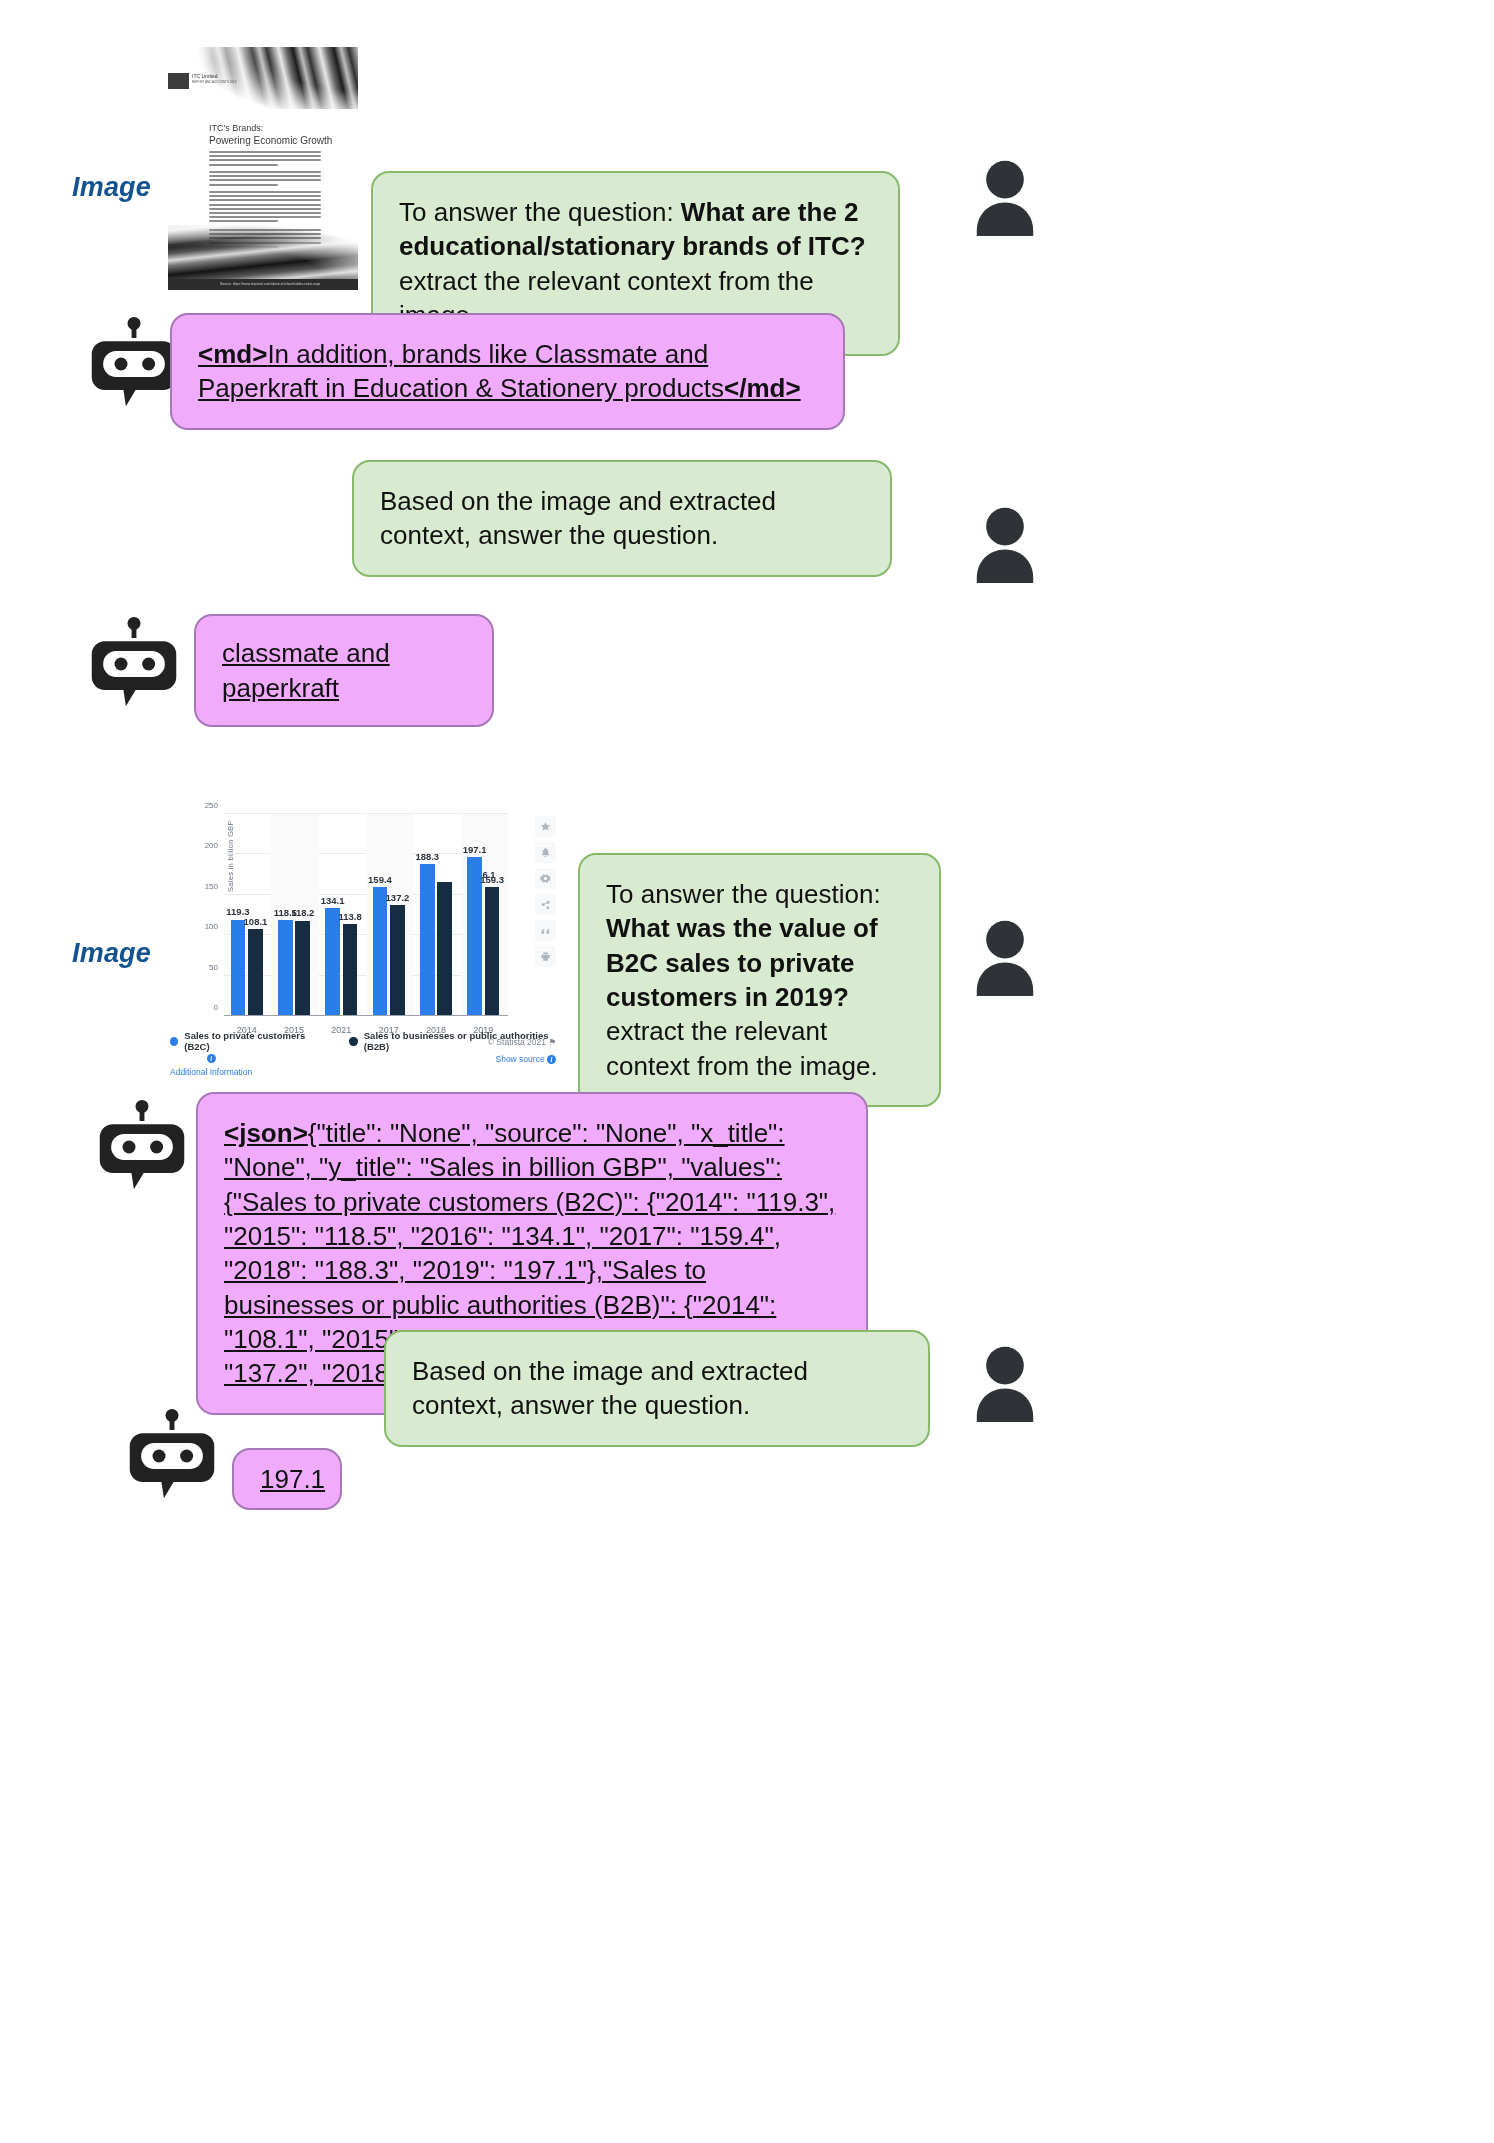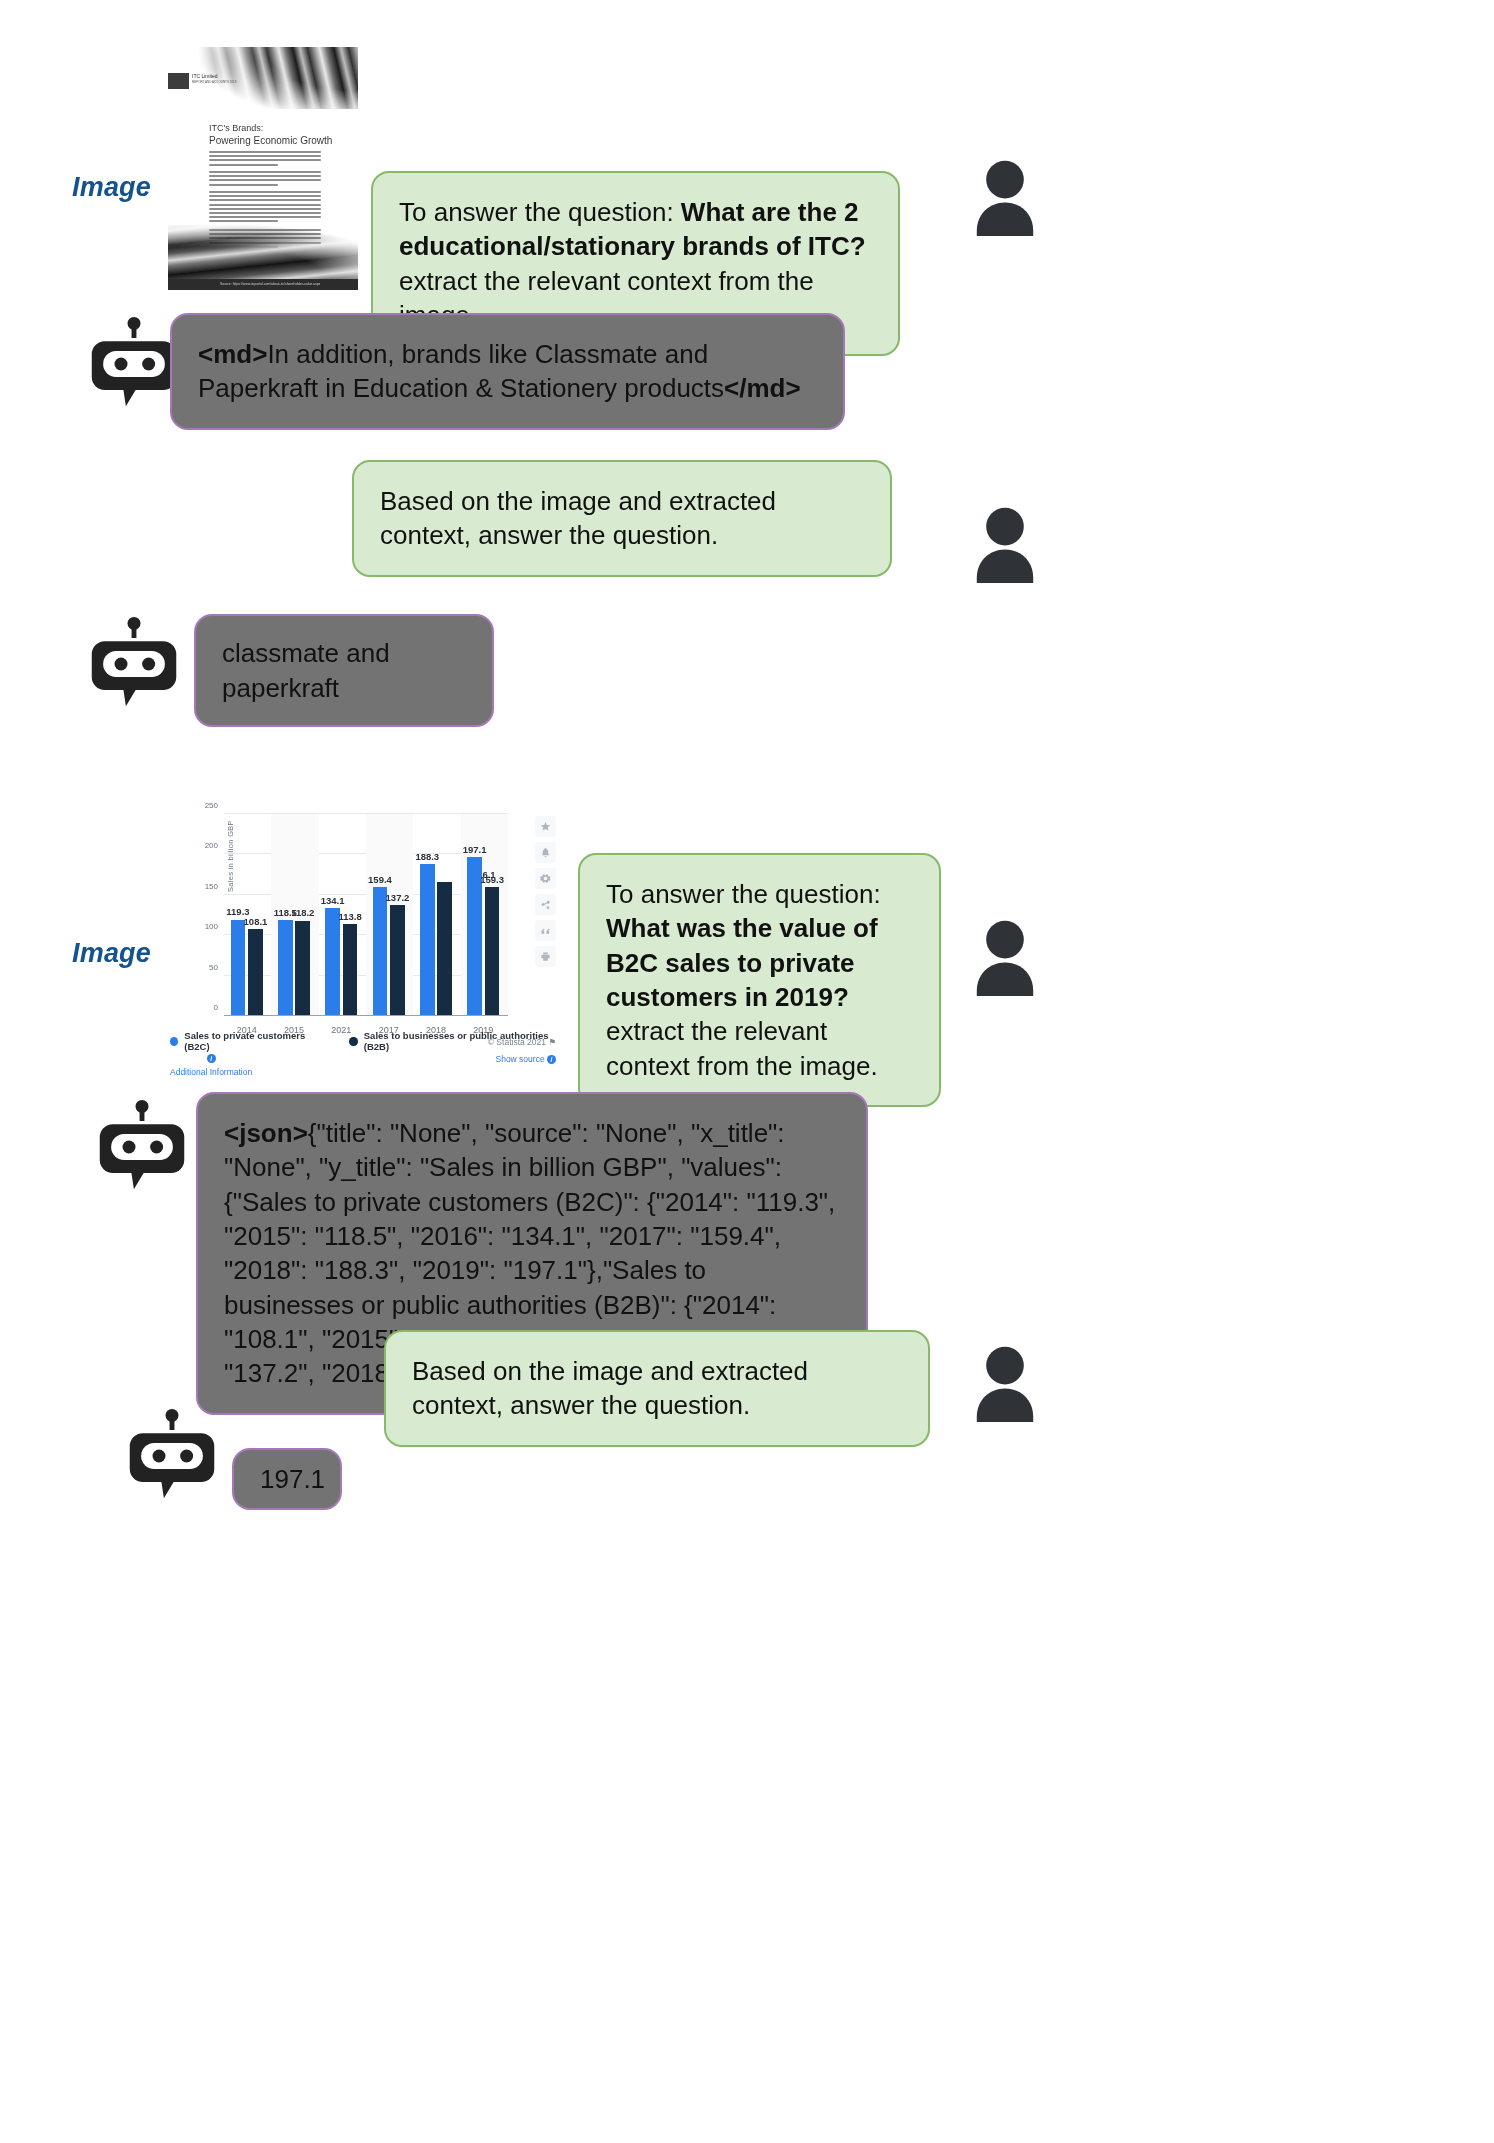--- a/index.html
+++ b/index.html
@@ -6,21 +6,21 @@
   body{width:1494px;height:2143px;position:relative;font-family:"Liberation Sans",sans-serif;color:#111;}
   .page{position:relative;width:1494px;height:2143px;overflow:hidden;background:#fff;}
 
   
   .img-label{position:absolute;font-family:"Liberation Sans",sans-serif;font-style:italic;font-weight:bold;
     font-size:27px;color:#14538f;letter-spacing:.2px;}
 
   .bubble{position:absolute;box-sizing:border-box;border-radius:18px;padding:22px 26px;
     font-size:26px;line-height:1.32;}
   .bubble.user{background:#d8ead0;border:2px solid #86b96a;color:#111;}
-  .bubble.bot{background:#737373;border:2px solid #a678b8;color:#111;}
+  .bubble.bot{background:#f0abfc;border:2px solid #a678b8;color:#111;text-decoration:underline;}
   .bubble b{font-weight:bold;}
 
   
   .avatar-user{position:absolute;width:86px;height:86px;}
   .avatar-user svg{width:100%;height:100%;display:block;}
   .avatar-bot{position:absolute;width:104px;height:104px;}
   .avatar-bot svg{width:100%;height:100%;display:block;}
 
   
   .doc-thumb{position:absolute;background:#fff;overflow:hidden;}

